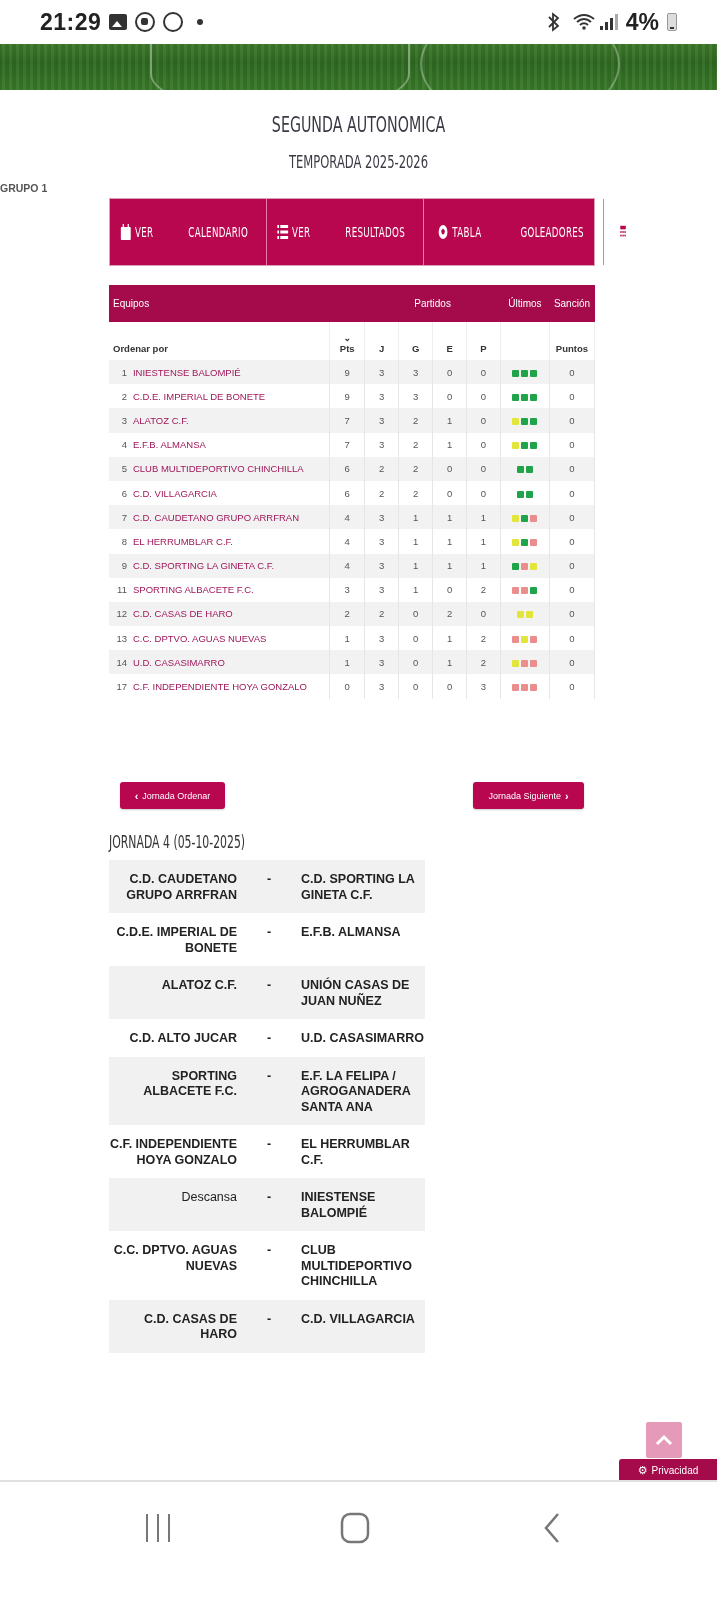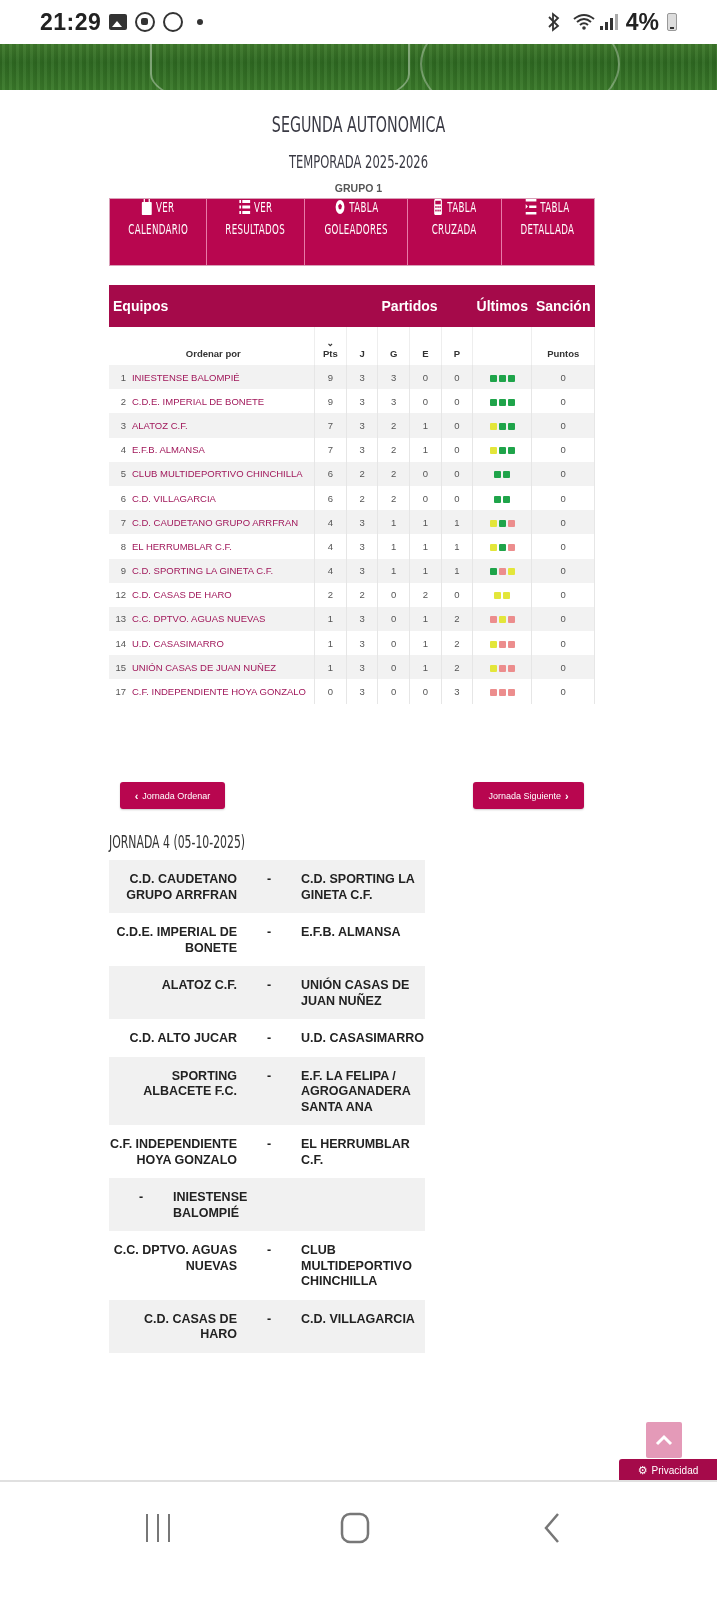--- a/index.html
+++ b/index.html
@@ -26,34 +26,34 @@
 
   
   .banner { position: absolute; top: 44px; left: 0; width: 717px; height: 46px; background: linear-gradient(180deg, #3f7a2c 0%, #2f6a22 40%, #3a7a2a 100%); overflow: hidden; }
   .banner::before { content: ""; position: absolute; inset: 0; background: repeating-linear-gradient(90deg, rgba(0,0,0,0.08) 0 2px, rgba(255,255,255,0.04) 2px 5px, rgba(0,0,0,0.06) 5px 7px); }
   .banner .line1 { position: absolute; left: 150px; top: -10px; width: 260px; height: 80px; border: 2px solid rgba(255,255,255,0.35); border-radius: 0 0 50% 50%; }
   .banner .line2 { position: absolute; left: 420px; top: -40px; width: 200px; height: 120px; border: 2px solid rgba(255,255,255,0.3); border-radius: 50%; }
 
   
   .title { position: absolute; top: 112px; left: 0; width: 717px; text-align: center; font-family: "DejaVu Sans Condensed", "DejaVu Sans", sans-serif; font-stretch: condensed; font-size: 22px; color: #3a3a44; letter-spacing: 0; transform: scaleX(0.72); }
   .season { position: absolute; top: 152px; left: 0; width: 717px; text-align: center; font-family: "DejaVu Sans", sans-serif; font-size: 17px; color: #3a3a44; transform: scaleX(0.68); }
-  .group { position: absolute; top: 182px; left: 0; width: 717px; text-align: center; font-size: 10.5px; font-weight: bold; color: #555; }
+  .group { position: absolute; top: 182px; left: 0; width: 717px; font-size: 10.5px; font-weight: bold; color: #555; }
 
   
   .navbar { position: absolute; top: 198px; left: 109px; width: 486px; height: 68px; display: flex; background: #b8064f; border: 1px solid #d9a0b8; }
-  .navbtn { flex: 1; border-right: 1px solid #e87aa8; display: flex; flex-direction: column; align-items: center; justify-content: flex-start; gap: 6px; color: #fff; cursor: pointer; }
+  .navbtn { flex: 1; border-right: 1px solid #e87aa8; display: flex; flex-direction: row; align-items: center; justify-content: flex-end; gap: 6px; color: #fff; cursor: pointer; }
   .navbtn:last-child { border-right: none; }
   .navbtn .row1, .navbtn .row2 { font-family: "DejaVu Sans", sans-serif; font-size: 14px; color: #fff; transform: scaleX(0.62); white-space: nowrap; letter-spacing: 0.5px; }
   .navbtn .row1 { display: flex; align-items: center; gap: 6px; }
   .nb-icon { display: inline-block; width: 18px; height: 16px; }
 
   
   .standings { position: absolute; top: 285px; left: 109px; width: 486px; border-collapse: collapse; font-size: 9.5px; }
   .standings .hdr { background: #a50a4a; color: #fff; height: 26px; }
-  .standings .hdr th { font-weight: bold; font-size: 14px; padding: 13px 4px; }
+  .standings .hdr th { font-weight: normal; font-size: 10px; padding: 13px 4px; }
   .standings .sub { height: 38px; background: #fff; }
   .standings .sub th { font-weight: bold; font-size: 9.5px; color: #333; vertical-align: bottom; padding-bottom: 6px; border-right: 1px solid #eee; }
   .standings td { height: 24.2px; text-align: center; color: #555; font-size: 9.5px; border-right: 1px solid #e6e6e6; }
   .standings tr.r:nth-child(odd) td { background: #f2f2f2; }
   .standings tr.r:nth-child(even) td { background: #fff; }
   .standings td.pos { width: 22px; text-align: right; padding-right: 4px; color: #555; border-right: none; }
   .standings td.team { text-align: left; padding: 4px 4px 4px 2px; color: #a0175a; line-height: 15px; cursor: pointer; }
   .standings td.team.tall { height: 40px; vertical-align: top; padding-top: 4px; }
   .badge { display: inline-block; width: 7px; height: 7px; margin: 0 1px; border-radius: 1px; vertical-align: middle; }
   .badge.G { background: #1fa44a; }
@@ -209,21 +209,21 @@
       <col style="width:45px">
   </colgroup>
   <thead>
     <tr class="hdr">
       <th colspan="3" style="text-align:left">Equipos</th>
       <th colspan="4">Partidos</th>
       <th>Últimos</th>
       <th>Sanción</th>
     </tr>
     <tr class="sub">
-      <th colspan="2" style="text-align:center;padding-left:4px">Ordenar por</th>
+      <th colspan="2" style="text-align:left;padding-left:4px">Ordenar por</th>
       <th>
         <div style="font-size:9px;line-height:10px;">⌄</div>
         <div>Pts</div>
       </th>
       <th>J</th>
       <th>G</th>
       <th>E</th>
       <th>P</th>
       <th></th>
       <th>Puntos</th>
@@ -323,20 +323,31 @@
         <td class="team">C.D. SPORTING LA GINETA C.F.</td>
         <td>4</td>
         <td>3</td>
         <td>1</td>
         <td>1</td>
         <td>1</td>
         <td><span class="badge G"></span><span class="badge P"></span><span class="badge E"></span></td>
         <td>0</td>
       </tr>
       <tr class="r">
+        <td class="pos">11</td>
+        <td class="team">SPORTING ALBACETE F.C.</td>
+        <td>3</td>
+        <td>3</td>
+        <td>1</td>
+        <td>0</td>
+        <td>2</td>
+        <td><span class="badge P"></span><span class="badge P"></span><span class="badge G"></span></td>
+        <td>0</td>
+      </tr>
+      <tr class="r">
         <td class="pos">12</td>
         <td class="team">C.D. CASAS DE HARO</td>
         <td>2</td>
         <td>2</td>
         <td>0</td>
         <td>2</td>
         <td>0</td>
         <td><span class="badge E"></span><span class="badge E"></span></td>
         <td>0</td>
       </tr>
@@ -347,31 +358,20 @@
         <td>3</td>
         <td>0</td>
         <td>1</td>
         <td>2</td>
         <td><span class="badge P"></span><span class="badge E"></span><span class="badge P"></span></td>
         <td>0</td>
       </tr>
       <tr class="r">
         <td class="pos">14</td>
         <td class="team">U.D. CASASIMARRO</td>
-        <td>1</td>
-        <td>3</td>
-        <td>0</td>
-        <td>1</td>
-        <td>2</td>
-        <td><span class="badge E"></span><span class="badge P"></span><span class="badge P"></span></td>
-        <td>0</td>
-      </tr>
-      <tr class="r">
-        <td class="pos">15</td>
-        <td class="team">UNIÓN CASAS DE JUAN NUÑEZ</td>
         <td>1</td>
         <td>3</td>
         <td>0</td>
         <td>1</td>
         <td>2</td>
         <td><span class="badge E"></span><span class="badge P"></span><span class="badge P"></span></td>
         <td>0</td>
       </tr>
       <tr class="r">
         <td class="pos">17</td>
@@ -422,20 +422,21 @@
       <div class="home">SPORTING ALBACETE F.C.</div>
       <div class="sep">-</div>
       <div class="away">E.F. LA FELIPA / AGROGANADERA SANTA ANA</div>
     </div>
     <div class="match">
       <div class="home">C.F. INDEPENDIENTE HOYA GONZALO</div>
       <div class="sep">-</div>
       <div class="away">EL HERRUMBLAR C.F.</div>
     </div>
     <div class="match">
+      <div class="home rest">Descansa</div>
       <div class="sep">-</div>
       <div class="away">INIESTENSE BALOMPIÉ</div>
     </div>
     <div class="match">
       <div class="home">C.C. DPTVO. AGUAS NUEVAS</div>
       <div class="sep">-</div>
       <div class="away">CLUB MULTIDEPORTIVO CHINCHILLA</div>
     </div>
     <div class="match">
       <div class="home">C.D. CASAS DE HARO</div>

